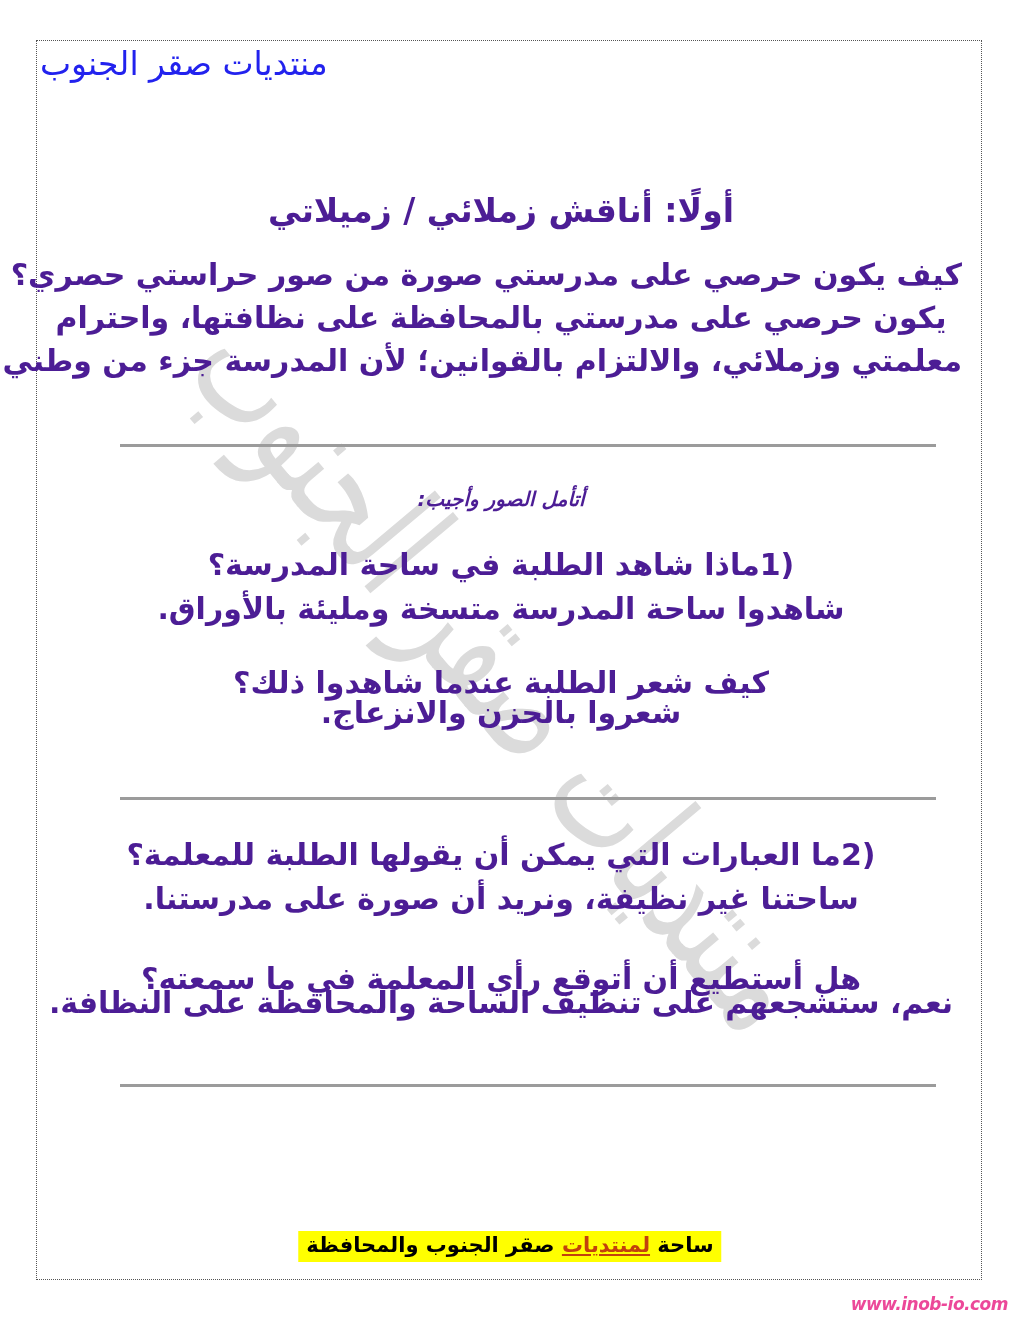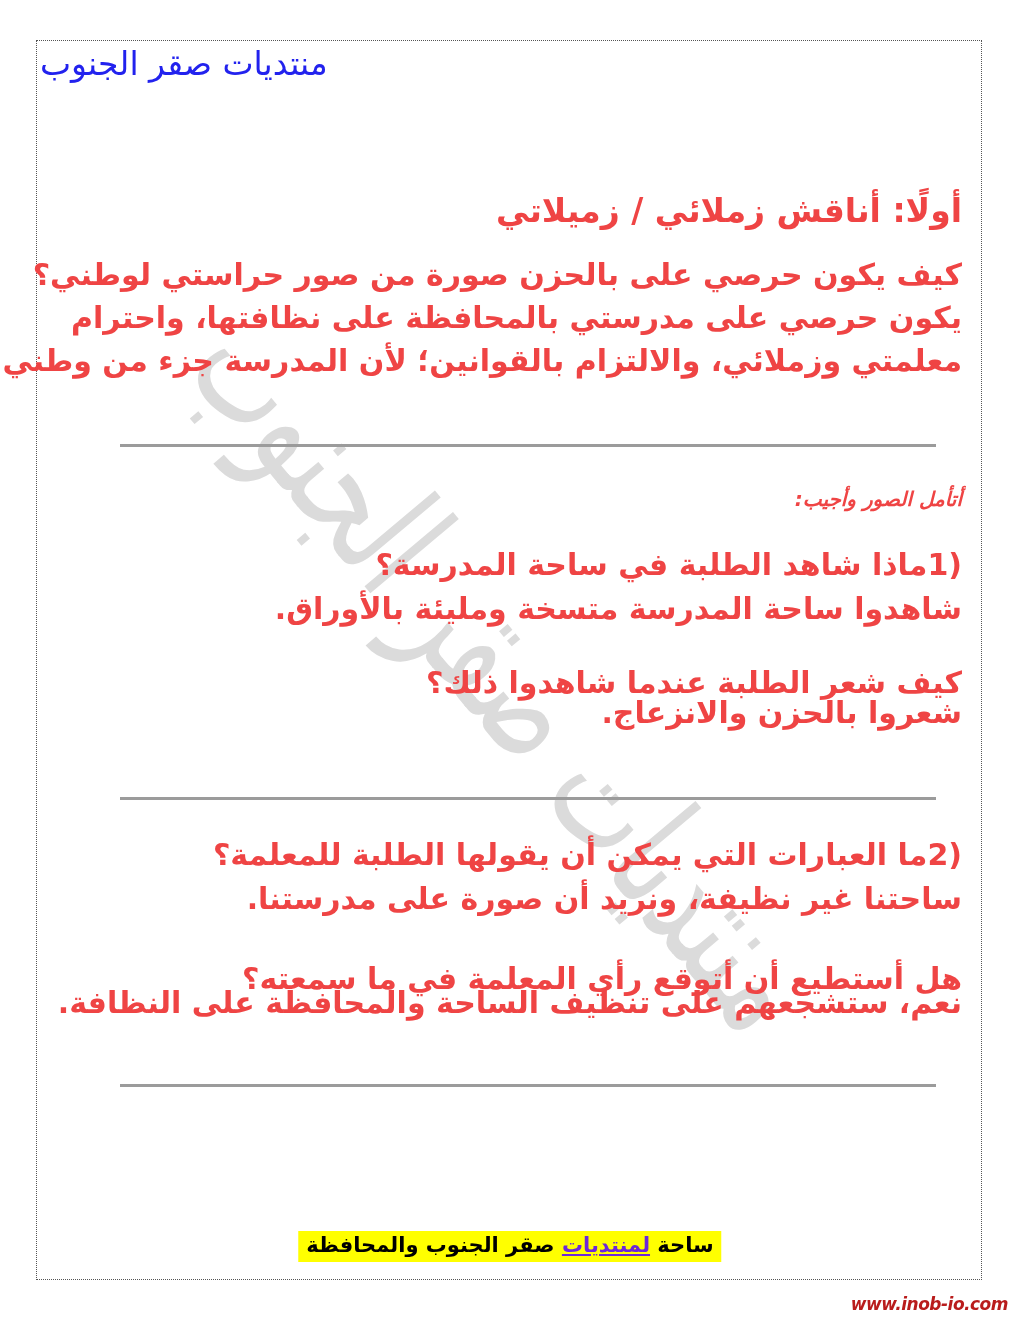--- a/index.html
+++ b/index.html
@@ -19,55 +19,55 @@
   .watermark{
     position:absolute;left:505px;top:672px;z-index:0;
     transform:translate(-50%,-50%) rotate(50deg);
   }
   .watermark-inner{
     display:block;font-size:152px;color:#dbdbdb;white-space:nowrap;
     direction:rtl;transform:scaleX(.66);transform-origin:center;
   }
   .tline{
     position:absolute;right:58px;left:40px;z-index:2;
-    text-align:right;direction:rtl;white-space:nowrap;
-    font-weight:bold;font-size:30px;line-height:42px;color:#ef4444;
+    text-align:center;direction:rtl;white-space:nowrap;
+    font-weight:bold;font-size:30px;line-height:42px;color:#4c1d95;
   }
   .doc-title{font-size:33px;}
   .section-heading{font-size:20px;font-style:italic;}
   .divider{
     position:absolute;left:120px;width:816px;height:3px;
     background:#9b9b9b;z-index:2;
   }
   .footer-highlight{
     position:absolute;top:1231px;left:50%;transform:translateX(-50%);
     background:#ffff00;padding:2px 8px 5px;z-index:2;
     direction:rtl;white-space:nowrap;font-weight:bold;font-size:21px;color:#000;
   }
-  .footer-link{color:#6d28d9;text-decoration:underline;cursor:pointer;}
+  .footer-link{color:#c2410c;text-decoration:underline;cursor:pointer;}
   .site-url{
     position:absolute;right:12px;top:1294px;z-index:2;
-    font-weight:bold;font-style:italic;font-size:17px;color:#b91c1c;
+    font-weight:bold;font-style:italic;font-size:17px;color:#ec4899;
     letter-spacing:-0.5px;
   }
 </style>
 </head>
 <body>
 
 <div class="page-border"></div>
 
 <div class="site-header" dir="rtl">منتديات صقر الجنوب</div>
 
 <div class="watermark">
   <span class="watermark-inner">منتديات صقر الجنوب</span>
 </div>
 
 <div class="tline doc-title" style="top:190px" dir="rtl">أولًا: أناقش زملائي / زميلاتي</div>
 
-<div class="tline" style="top:254px" dir="rtl">كيف يكون حرصي على بالحزن صورة من صور حراستي لوطني؟</div>
+<div class="tline" style="top:254px" dir="rtl">كيف يكون حرصي على مدرستي صورة من صور حراستي حصري؟</div>
 <div class="tline" style="top:297px" dir="rtl">يكون حرصي على مدرستي بالمحافظة على نظافتها، واحترام</div>
 <div class="tline" style="top:340px" dir="rtl">معلمتي وزملائي، والالتزام بالقوانين؛ لأن المدرسة جزء من وطني.</div>
 
 <div class="divider" style="top:444px"></div>
 
 <div class="tline section-heading" style="top:478px" dir="rtl">أتأمل الصور وأجيب:</div>
 
 <div class="tline" style="top:544px" dir="rtl">(1ماذا شاهد الطلبة في ساحة المدرسة؟</div>
 <div class="tline" style="top:588px" dir="rtl">شاهدوا ساحة المدرسة متسخة ومليئة بالأوراق.</div>
 

